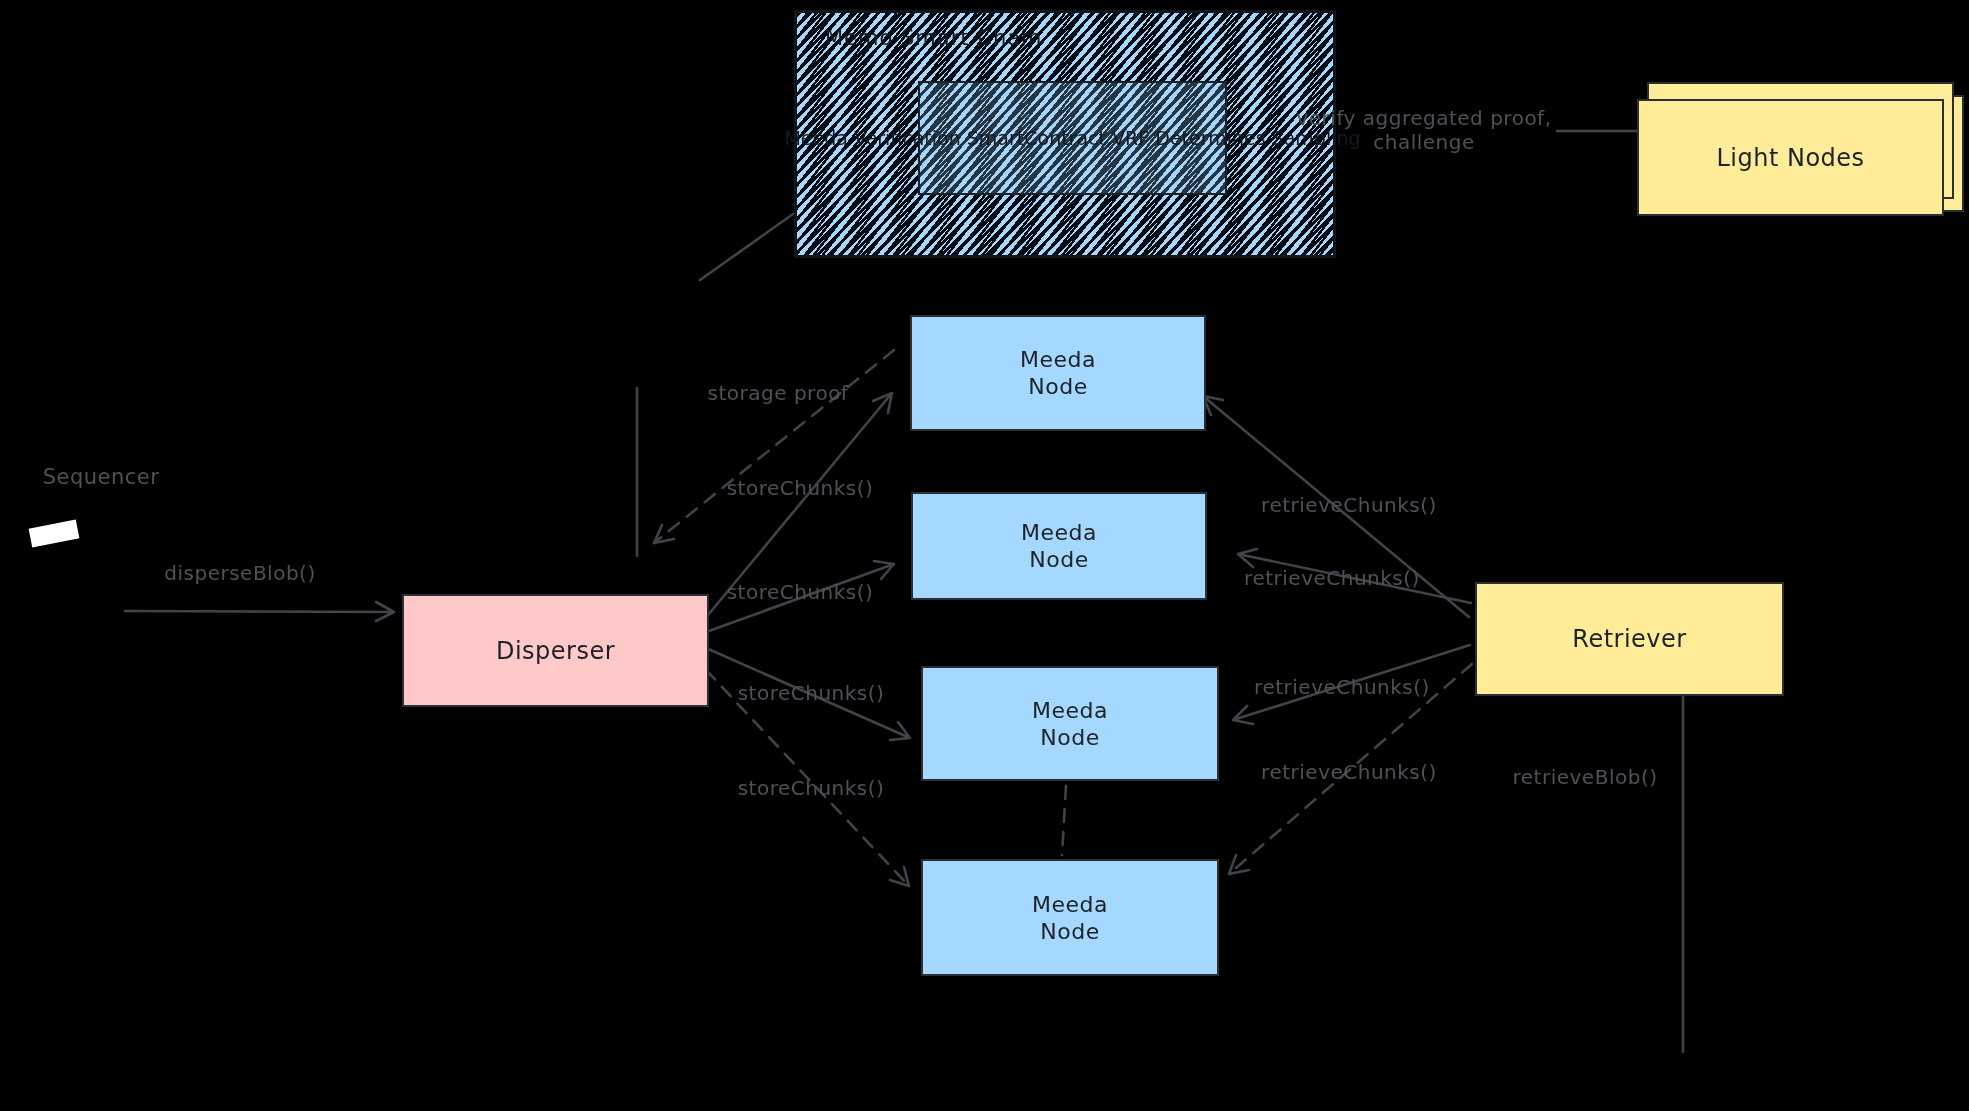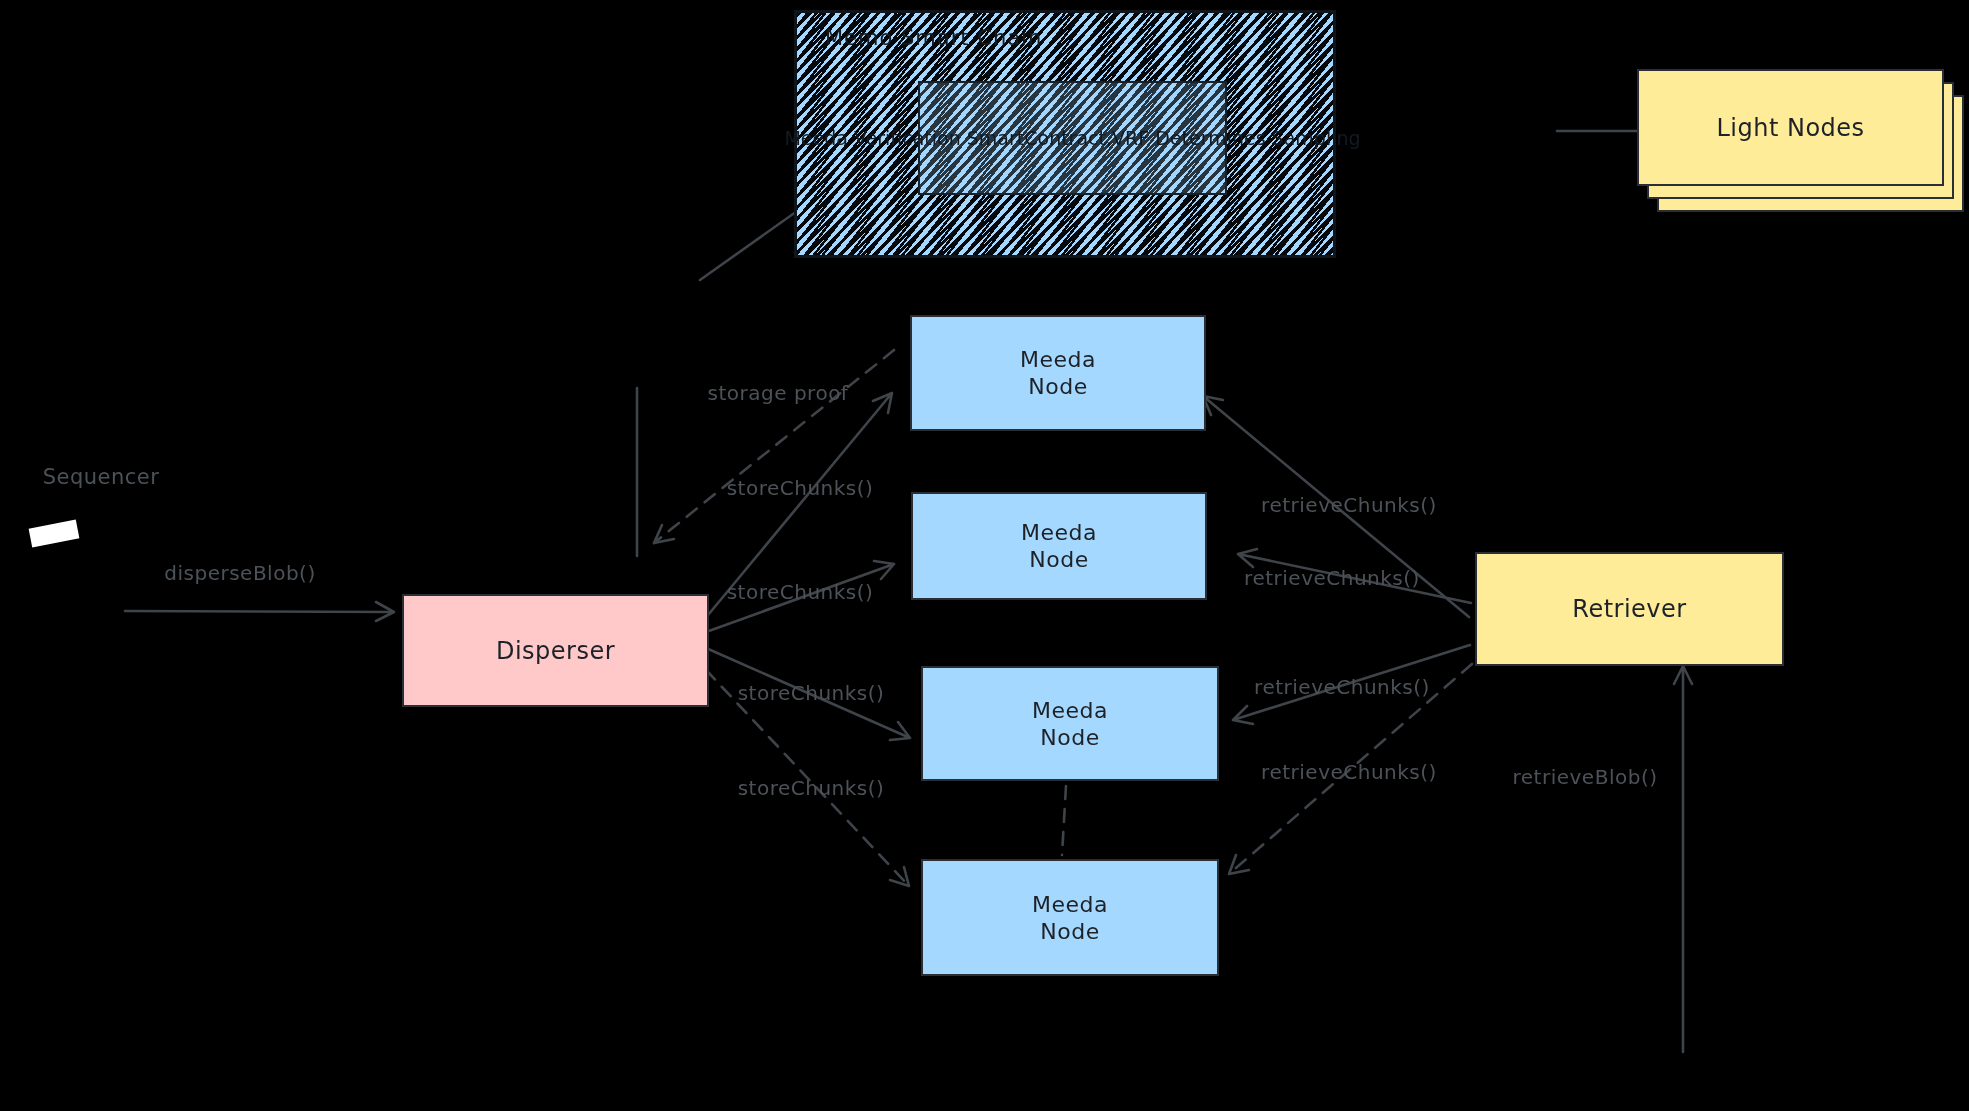--- a/index.html
+++ b/index.html
@@ -22,21 +22,21 @@
   .edges{position:absolute;left:0;top:0;width:1969px;height:1111px;}
   .edges path{fill:none;stroke:var(--edge-stroke);stroke-width:2.6;stroke-linecap:round;stroke-linejoin:round;}
   .edges path.dashed{stroke-dasharray:13 10;}
   .box{
     position:absolute;border:2.5px solid var(--box-border);color:var(--box-text);
     display:flex;flex-direction:column;align-items:center;justify-content:center;
     text-align:center;font-size:24px;letter-spacing:0.5px;
   }
   .box.blue{background:var(--node-blue);margin-left:8px;}
   .box.pink{background:var(--disperser-pink);}
-  .box.yellow{background:var(--retriever-yellow);}
+  .box.yellow{background:var(--retriever-yellow);margin-top:30px;}
   .node-line{line-height:27px;font-size:22px;}
   .chain{
     position:absolute;left:794px;top:10px;width:536px;height:242px;
     border:3px solid #10151c;
     background:
       repeating-linear-gradient(135deg, var(--hatch-dark) 0 3px, transparent 3px 8px),
       repeating-linear-gradient(128deg, var(--hatch-dark) 0 2.5px, transparent 2.5px 7px),
       var(--node-blue);
   }
   .chain-title{
@@ -146,16 +146,20 @@
   <div class="lbl" style="left:811px;top:693px;">storeChunks()</div>
   <div class="lbl" style="left:811px;top:788px;">storeChunks()</div>
 
   <div class="lbl" style="left:1349px;top:505px;">retrieveChunks()</div>
   <div class="lbl" style="left:1332px;top:578px;">retrieveChunks()</div>
   <div class="lbl" style="left:1342px;top:687px;">retrieveChunks()</div>
   <div class="lbl" style="left:1349px;top:772px;">retrieveChunks()</div>
 
   <div class="lbl" style="left:1585px;top:777px;">retrieveBlob()</div>
 
+  <div class="lbl-block" style="left:1424px;top:106px;line-height:24px;">
+    <div>verify aggregated proof,</div>
+    <div>challenge</div>
+  </div>
 
   <div class="lbl" style="left:1669px;top:1087px;font-size:21px;letter-spacing:2px;">USER</div>
 
 </div>
 
 </body></html>

